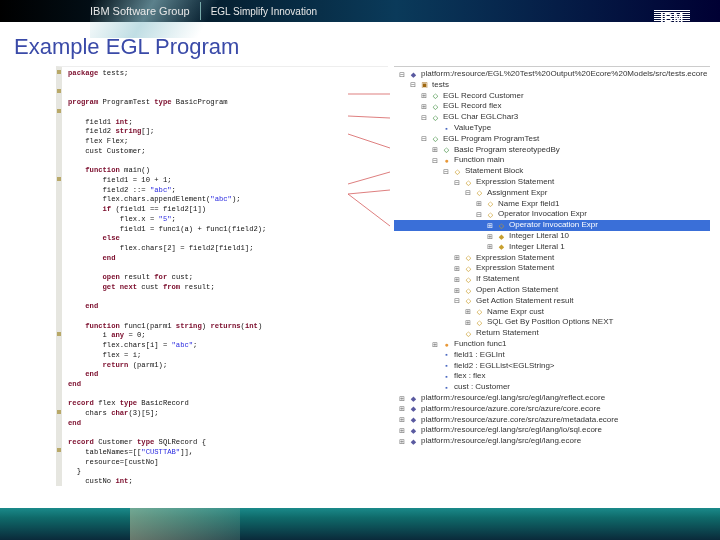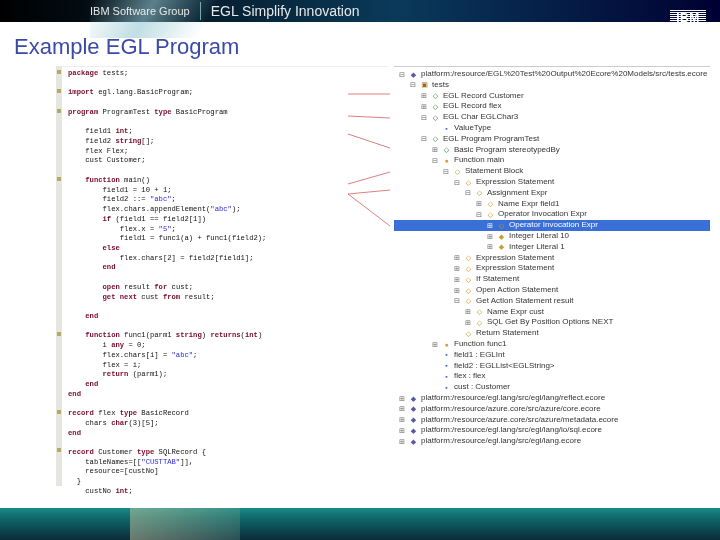--- a/index.html
+++ b/index.html
@@ -34,27 +34,27 @@
     z-index: 1;
   }
   .header-divider {
     margin-left: 10px;
     width: 1px; height: 18px;
     background: #7aa;
     z-index: 1;
   }
   .header-tagline {
     margin-left: 10px;
-    font-size: 14px;
+    font-size: 10px;
     color: #e8e8e8;
     z-index: 1;
   }
   .logo {
     position: absolute;
-    right: 14px; top: 10px;
+    right: 30px; top: 10px;
     width: 36px;
     height: 16px;
     display: flex;
     align-items: center;
     justify-content: center;
     background: repeating-linear-gradient(to bottom, #fff 0, #fff 1px, transparent 1px, transparent 2px);
     color: #fff;
     font-weight: bold;
     font-size: 12px;
     letter-spacing: 0.5px;
@@ -166,21 +166,20 @@
 </div>
 
 <div class="title">Example EGL Program</div>
 
 <div class="content">
   <div class="code-pane" id="code-pane">
       <span class="gutter-mark" style="top: 3px;"></span>
       <div class="code-line"><span class="kw">package</span> tests;</div>
       <div class="code-line">&nbsp;</div>
       <span class="gutter-mark" style="top: 22.4px;"></span>
-      <div class="code-line"><span class="kw">import</span> egl.lang.BasicProgram;</div>
       <div class="code-line">&nbsp;</div>
       <span class="gutter-mark" style="top: 41.8px;"></span>
       <div class="code-line"><span class="kw">program</span> ProgramTest <span class="kw">type</span> BasicProgram</div>
       <div class="code-line">&nbsp;</div>
       <div class="code-line">    field1 <span class="kw">int</span>;</div>
       <div class="code-line">    field2 <span class="kw">string</span>[];</div>
       <div class="code-line">    flex Flex;</div>
       <div class="code-line">    cust Customer;</div>
       <div class="code-line">&nbsp;</div>
       <span class="gutter-mark" style="top: 109.7px;"></span>

